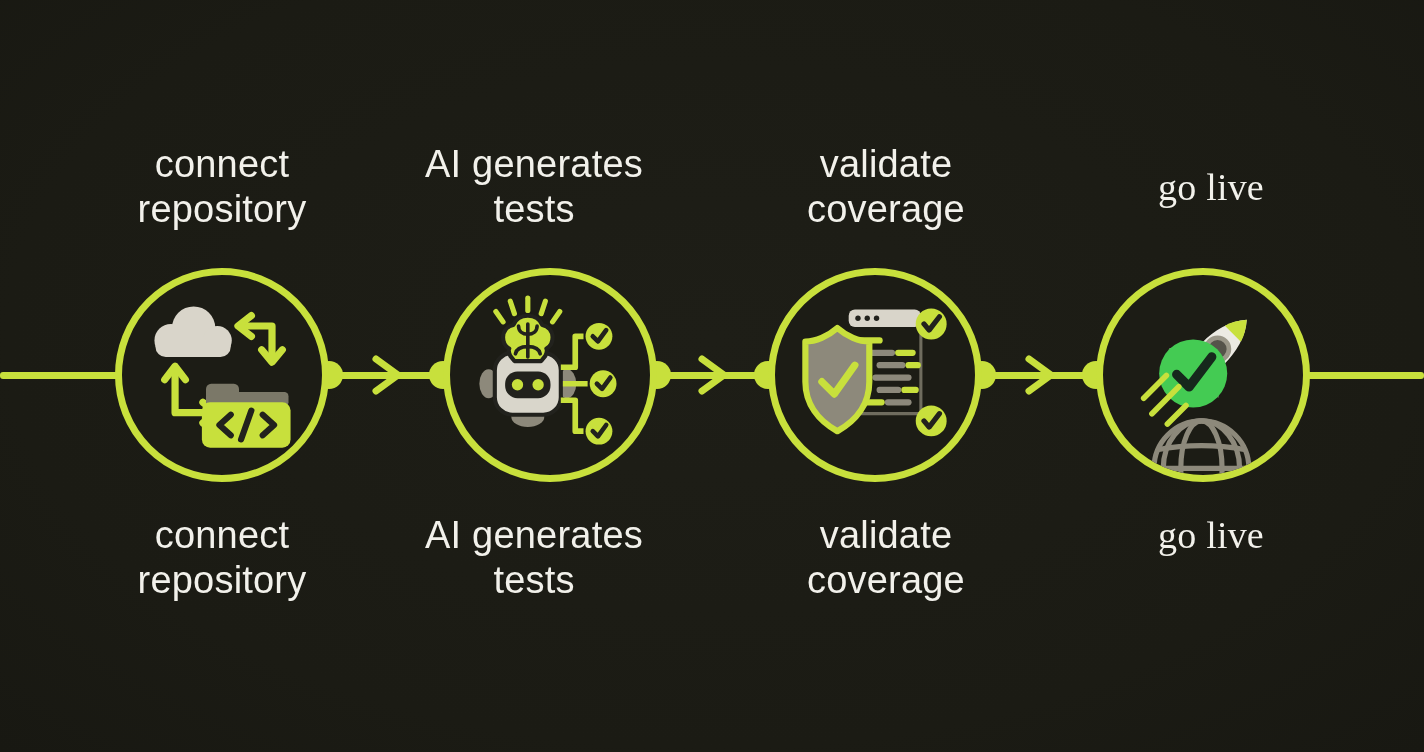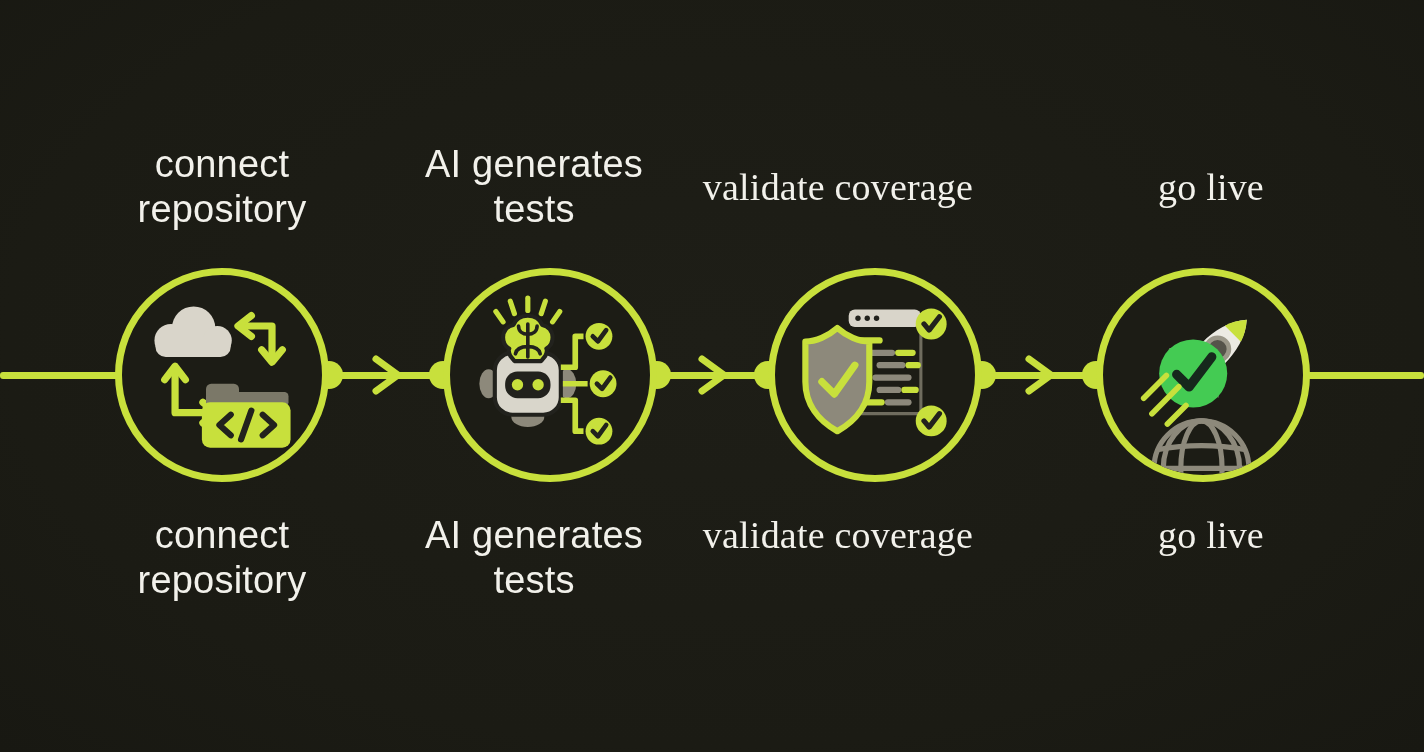--- a/index.html
+++ b/index.html
@@ -28,21 +28,21 @@
     background:#c8e03c;
   }
   .chevron{position:absolute;top:351px;}
   .label{
     position:absolute;width:300px;text-align:center;
     color:#f2f1eb;font-size:38px;line-height:45px;font-weight:400;
     letter-spacing:0.2px;
   }
   .label-top{top:138px;height:98px;display:flex;align-items:center;justify-content:center;}
   .label-bottom{top:513px;}
-  .col-1{left:72px;} .col-2{left:384px;} .col-3{left:688px;font-family:Liberation Serif, serif;} .col-4{left:1061px;font-family:Liberation Serif, serif;}
+  .col-1{left:72px;} .col-2{left:384px;} .col-3{left:736px;} .col-4{left:1061px;font-family:Liberation Serif, serif;}
 </style>
 </head>
 <body>
 
 <div class="canvas">
 
   <div class="label label-top col-1">connect repository</div>
   <div class="label label-top col-2">AI generates tests</div>
   <div class="label label-top col-3">validate coverage</div>
   <div class="label label-top col-4">go live</div>

